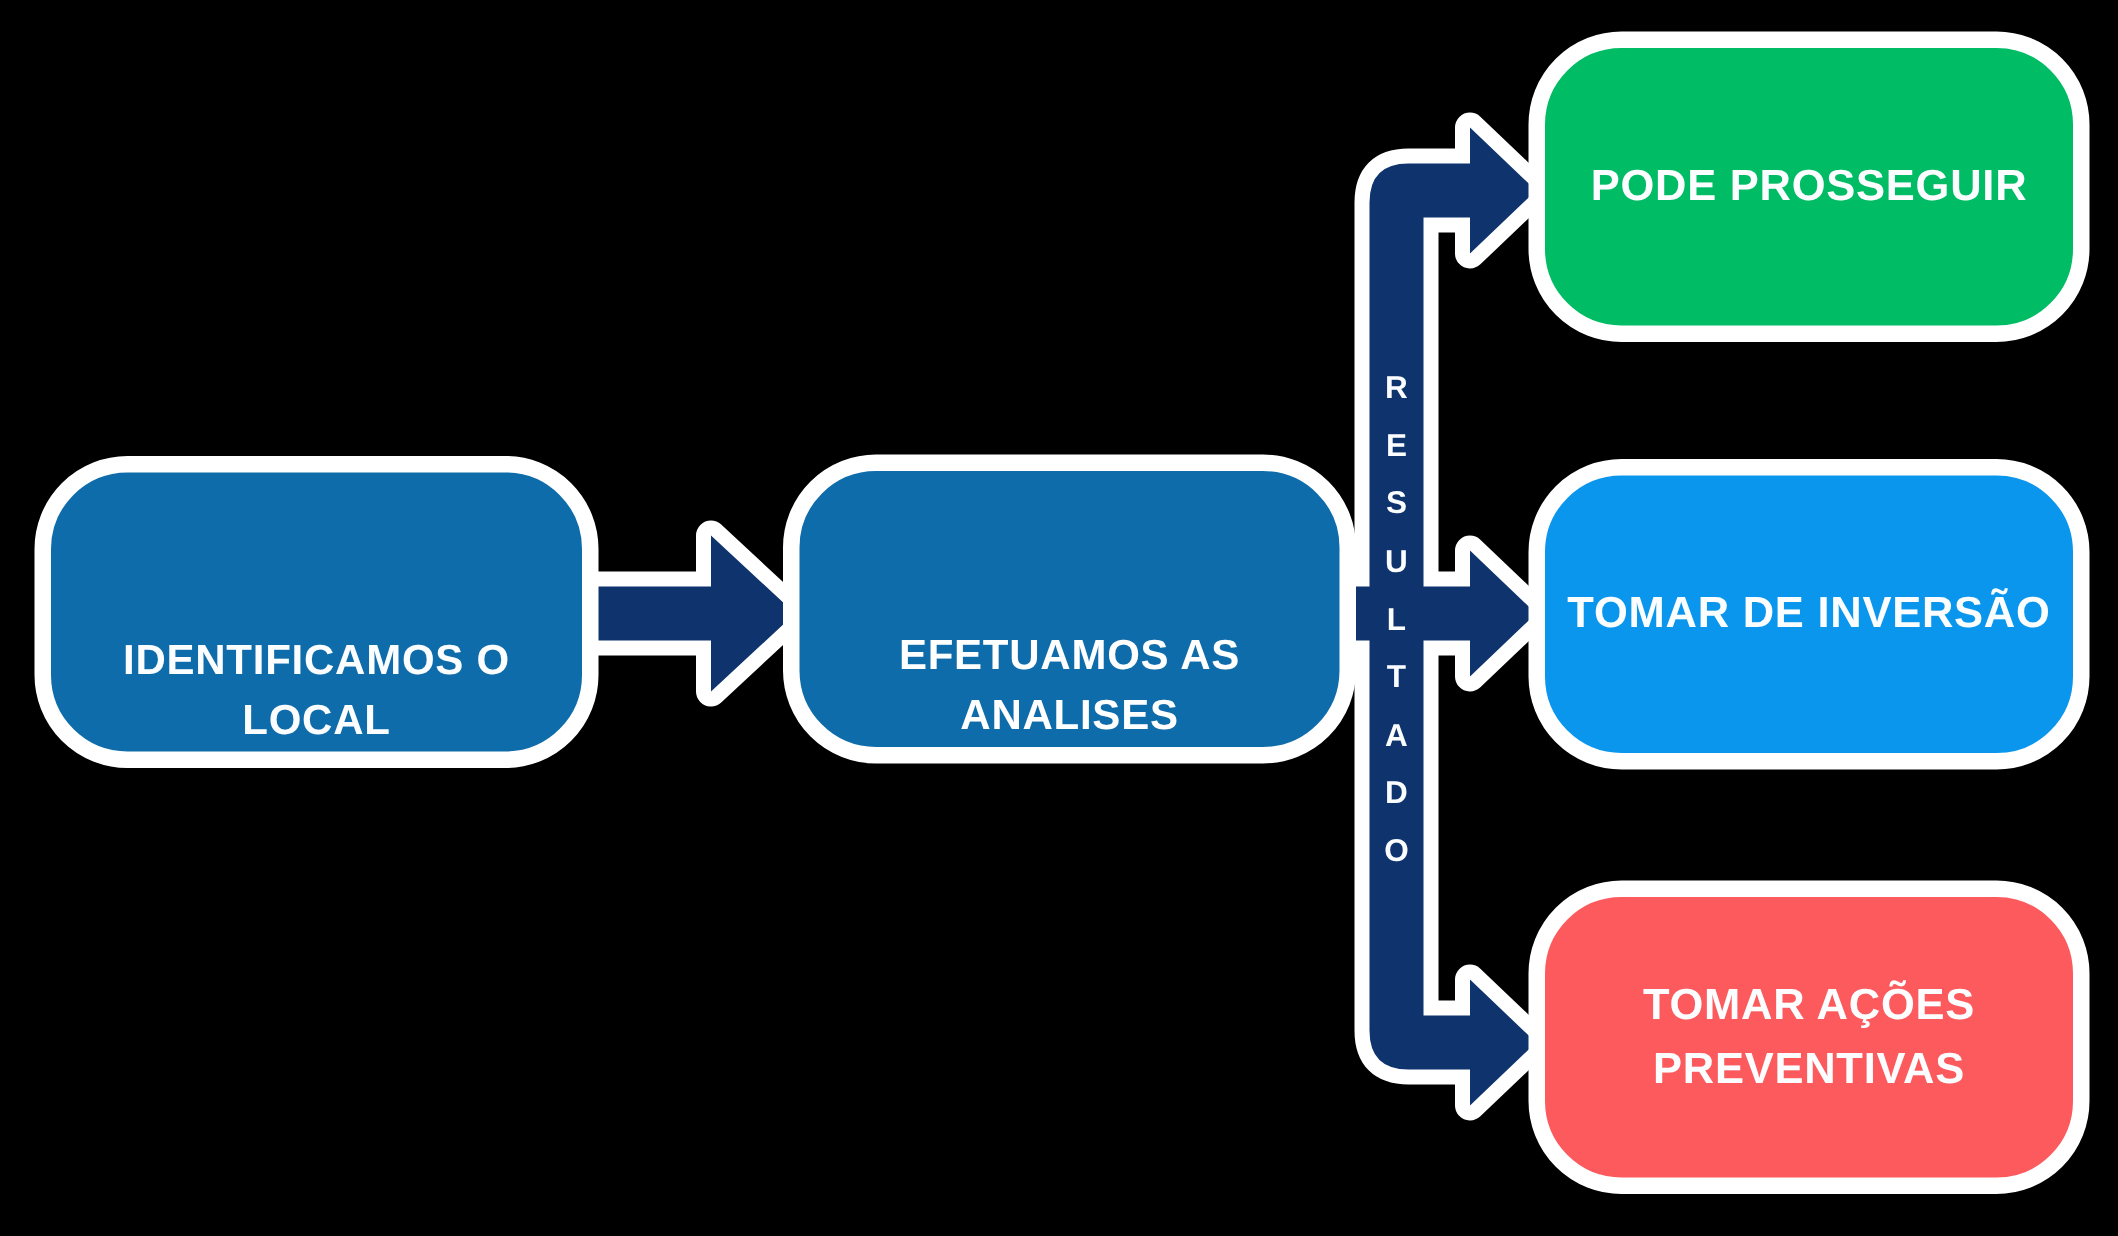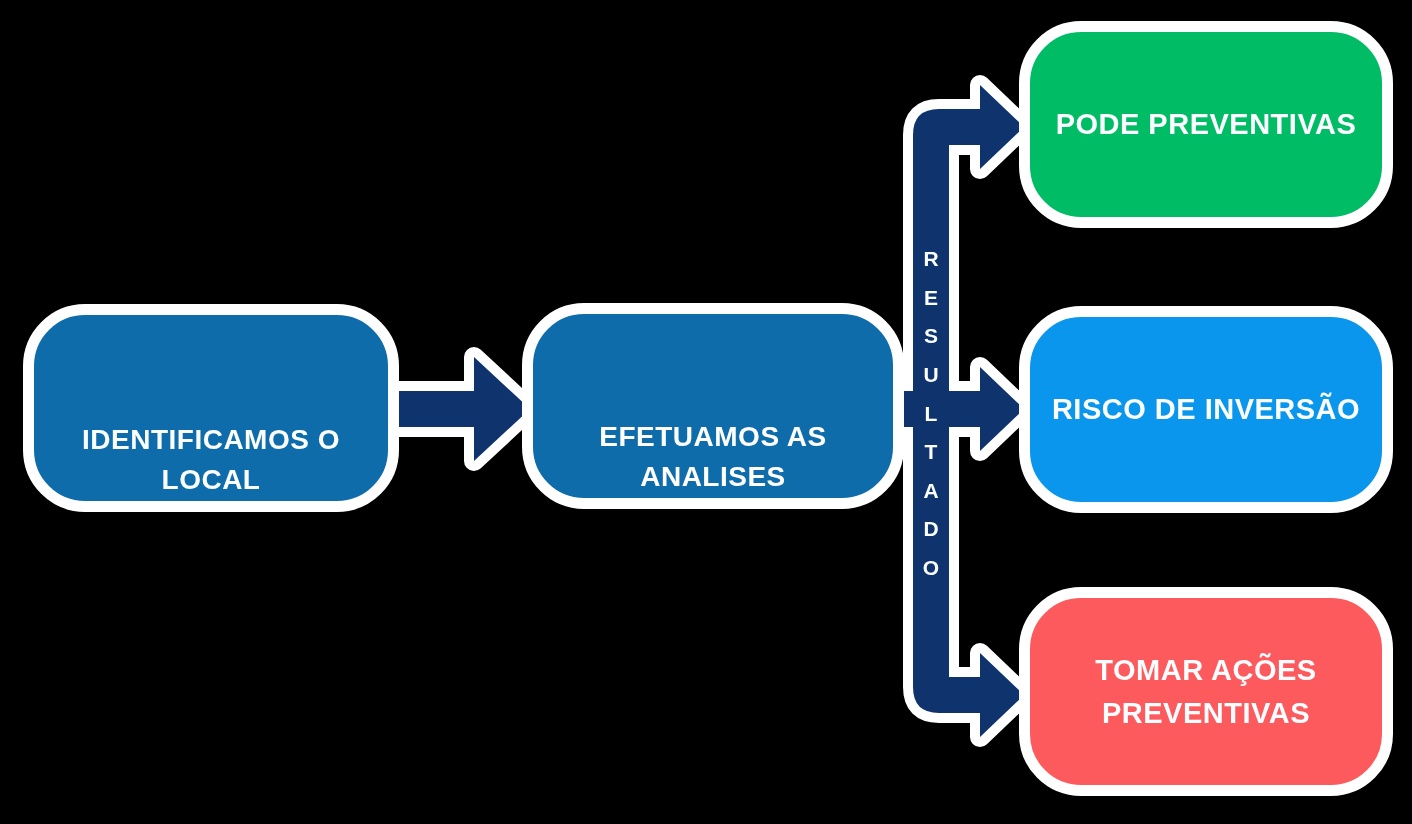--- a/index.html
+++ b/index.html
@@ -45,25 +45,25 @@
 
   <div class="node step" style="left: 23px; top: 304px; width: 376px; height: 208px; background-color: rgb(15, 108, 171); border-color: rgb(255, 255, 255); color: rgb(251, 253, 255);">
     <span>IDENTIFICAMOS O LOCAL</span>
   </div>
 
   <div class="node step" style="left: 522px; top: 303px; width: 382px; height: 206px; background-color: rgb(15, 108, 171); border-color: rgb(255, 255, 255); color: #ffffff;">
     <span>EFETUAMOS AS ANALISES</span>
   </div>
 
   <div class="node outcome" style="left: 1019px; top: 21px; width: 374px; height: 207px; background-color: rgb(0, 188, 101); border-color: rgb(255, 255, 255); color: rgb(251, 253, 255);">
-    <span>PODE PREVENTIVAS</span>
+    <span>PODE PROSSEGUIR</span>
   </div>
 
   <div class="node outcome" style="left: 1019px; top: 306px; width: 374px; height: 207px; background-color: rgb(10, 150, 236); border-color: rgb(255, 255, 255); color: rgb(251, 253, 255);">
-    <span>RISCO DE INVERSÃO</span>
+    <span>TOMAR DE INVERSÃO</span>
   </div>
 
   <div class="node outcome" style="left: 1019px; top: 587px; width: 374px; height: 209px; padding: 14px 34px; background-color: rgb(252, 90, 93); border-color: rgb(255, 255, 255); color: rgb(251, 253, 255);">
     <span>TOMAR AÇÕES PREVENTIVAS</span>
   </div>
 
   <div class="vletters" style="color: rgb(251, 253, 255);">
     <span>R</span>
     <span>E</span>
     <span>S</span>

